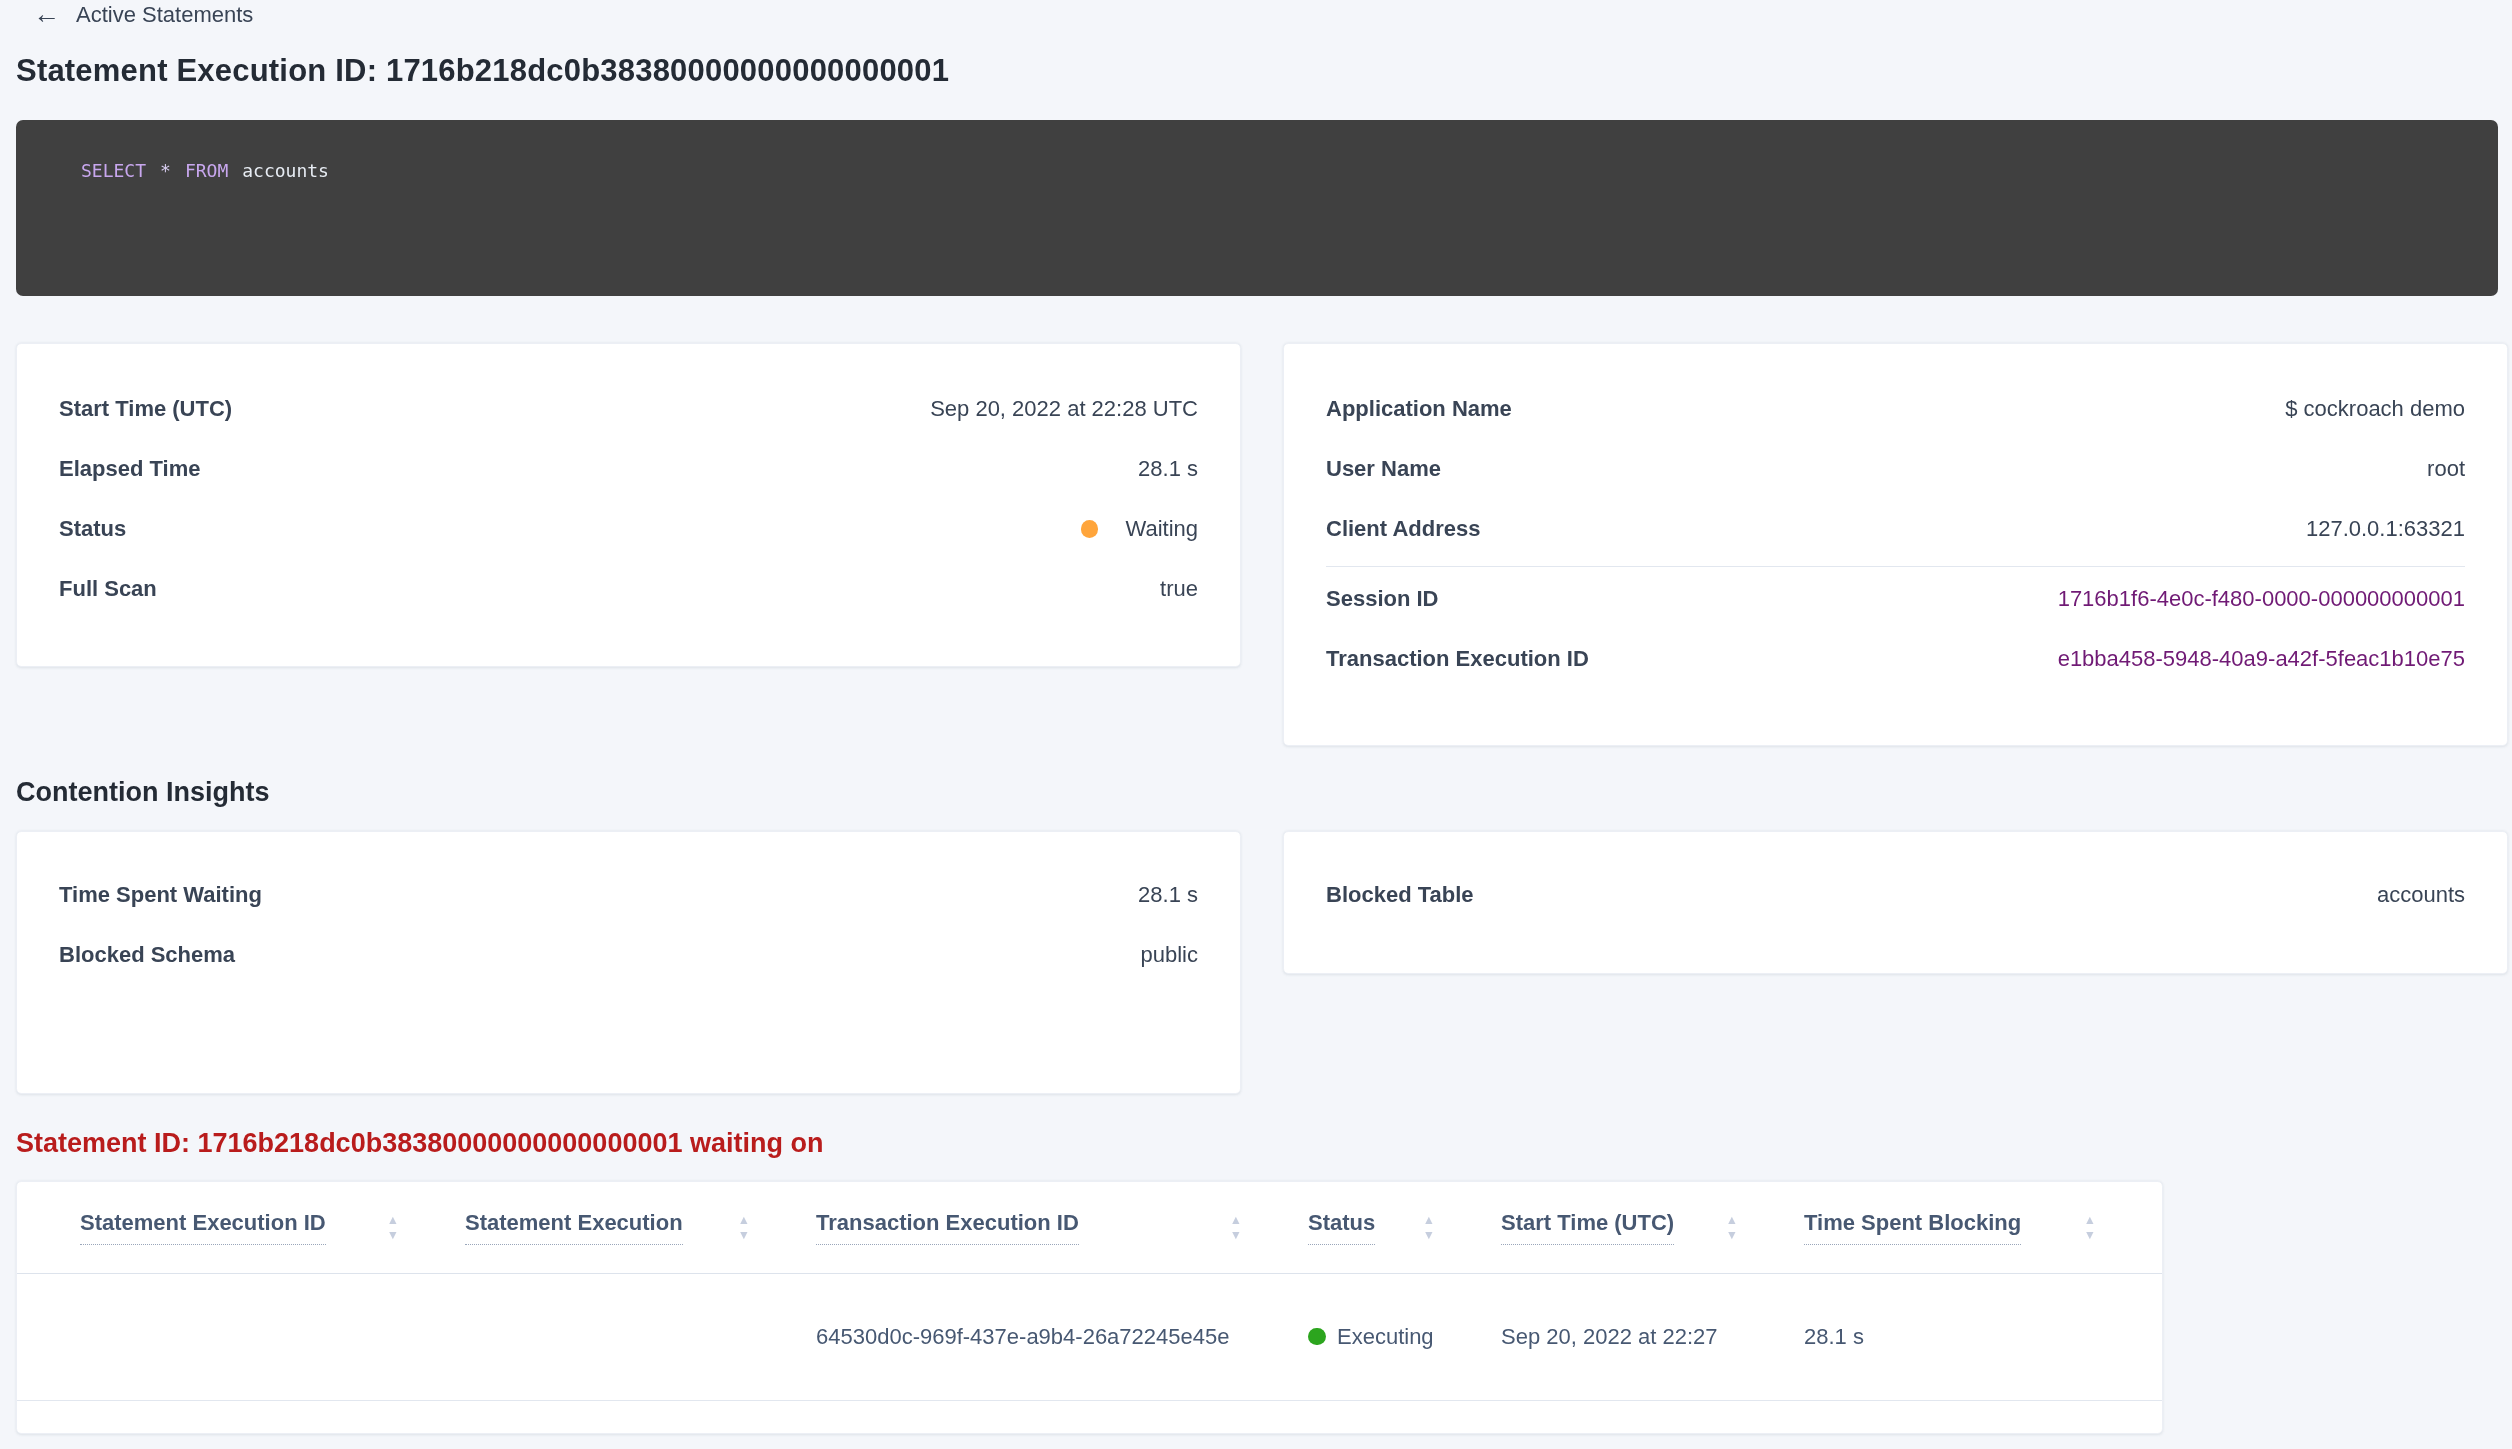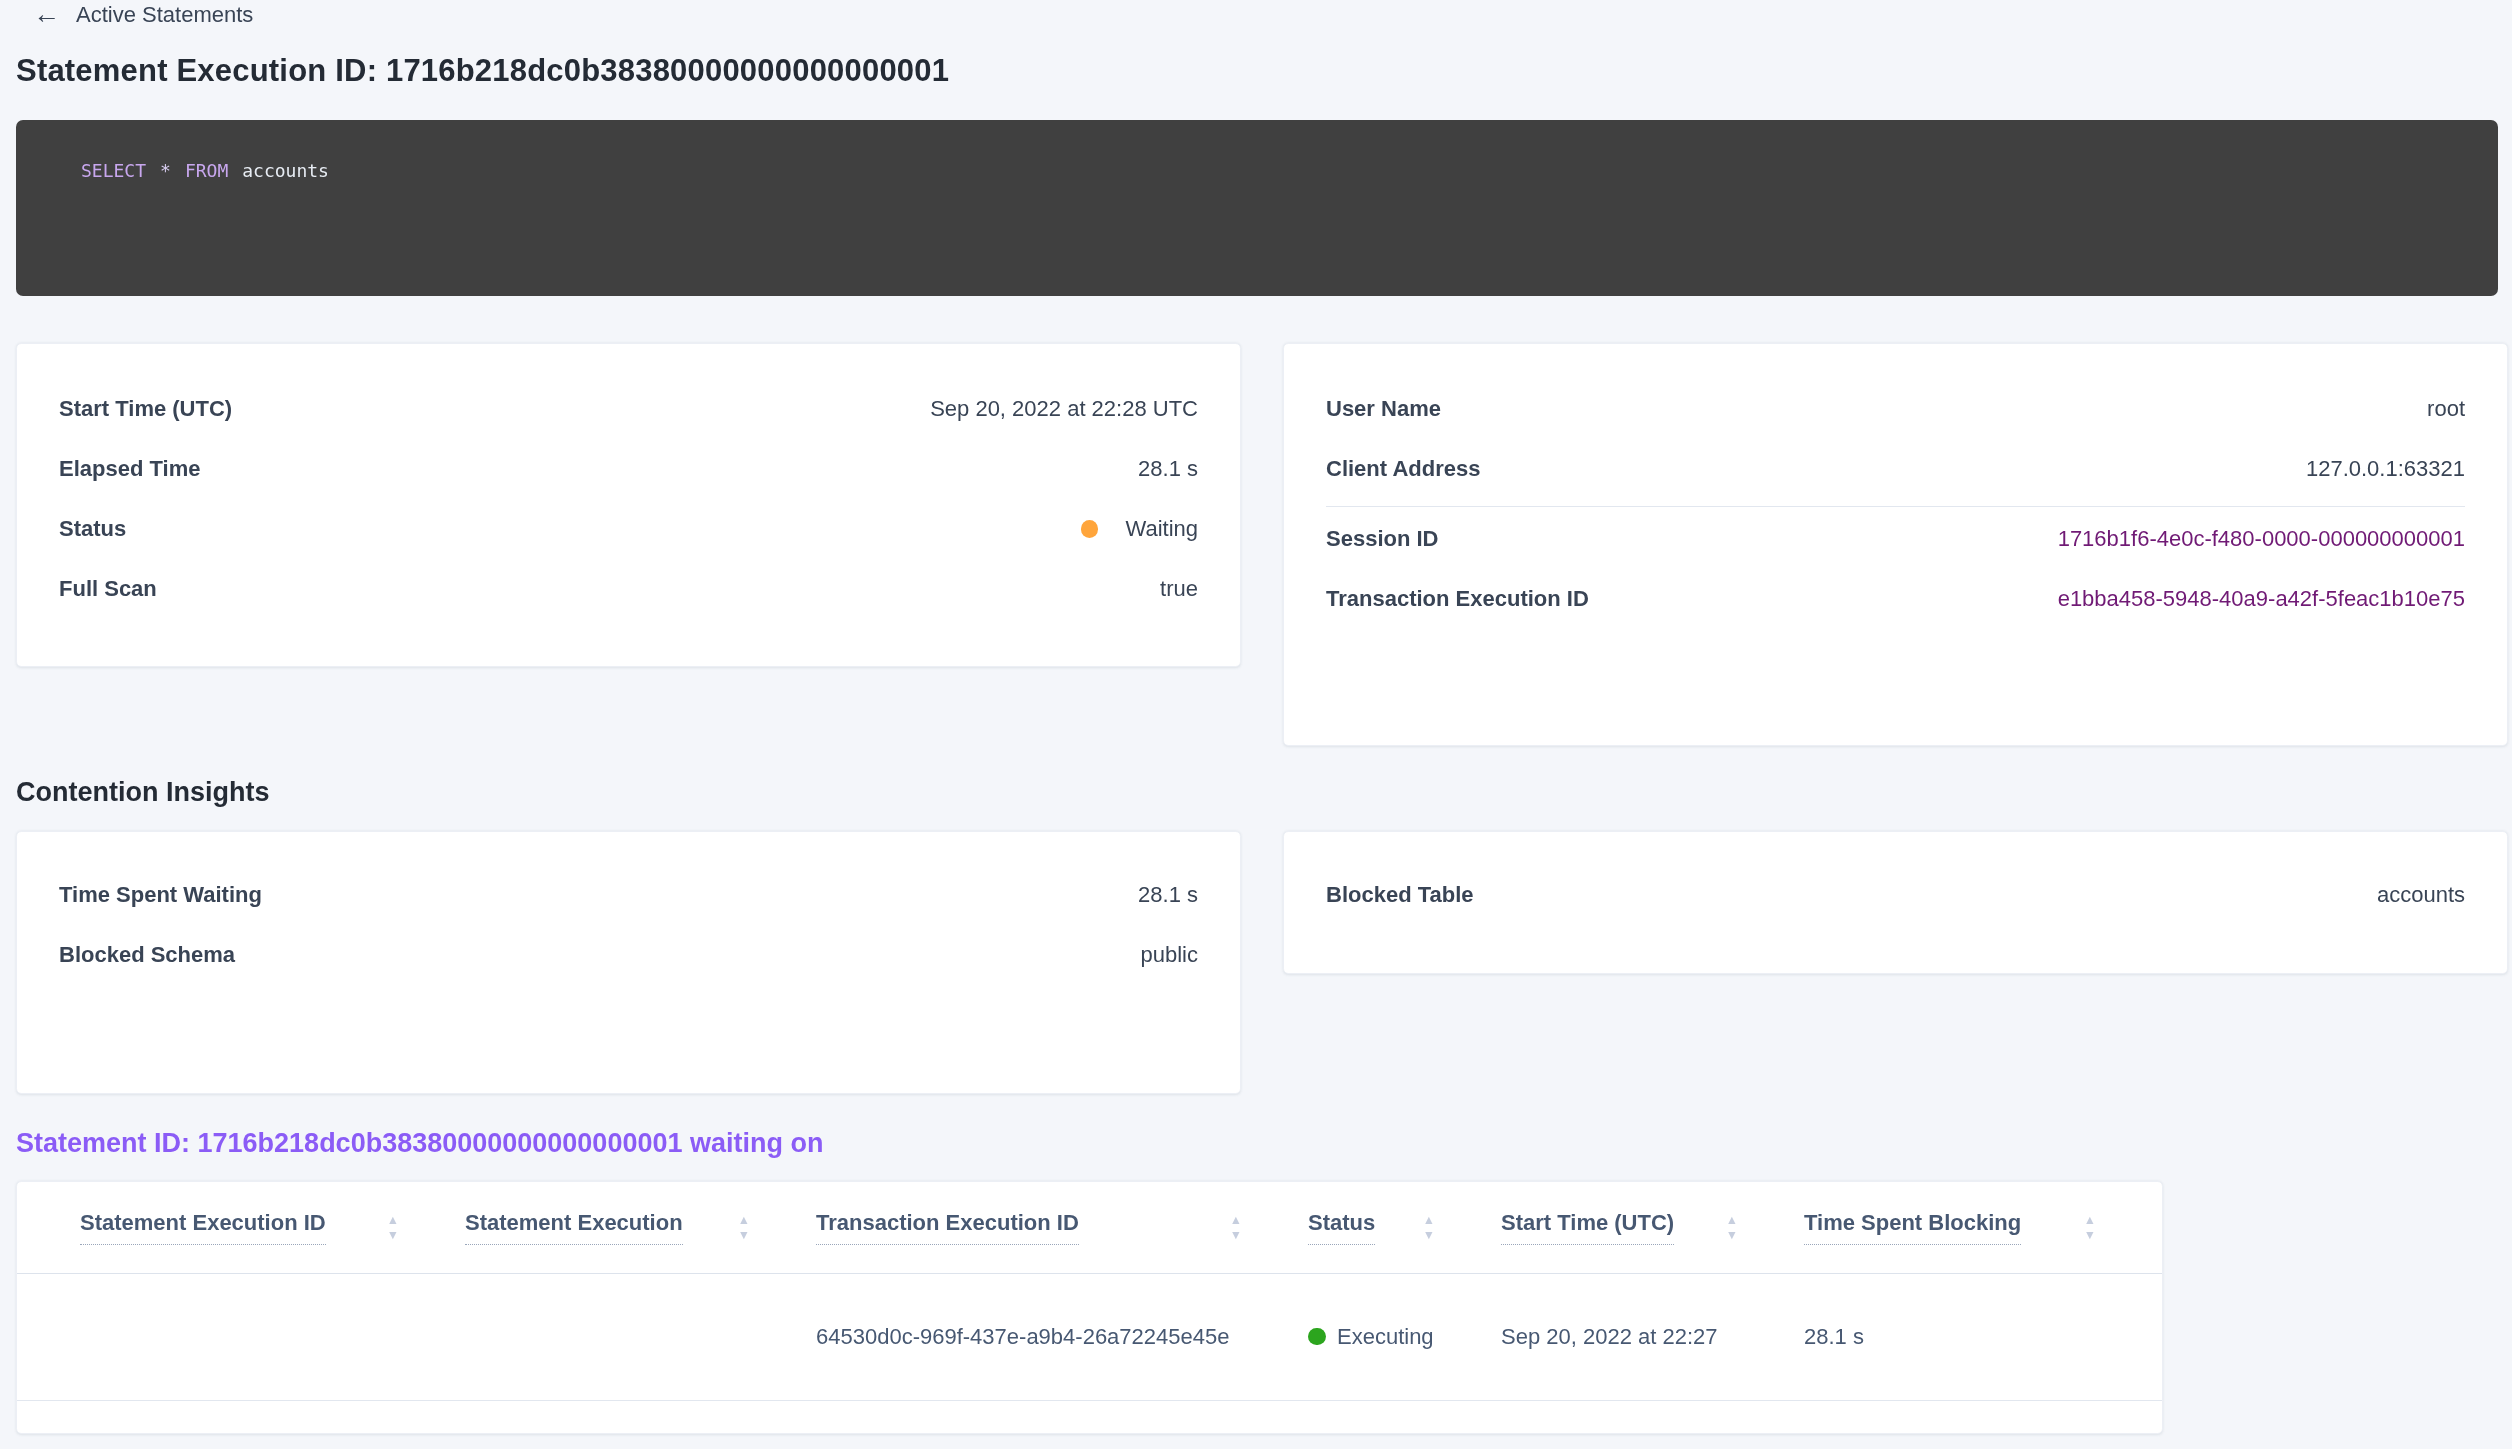--- a/index.html
+++ b/index.html
@@ -66,21 +66,21 @@
   .dot-executing { background:#2ca51e; }
 
   .link { color:#701a75; cursor:pointer; text-decoration:none; }
 
   
   .section-heading {
     position:absolute; left:16px;
     font-size:27px; font-weight:700; color:#242b35;
   }
   #contention-heading { top:777px; }
-  #waiting-heading    { top:1128px; color:#8b5cf6; }
+  #waiting-heading    { top:1128px; color:#b91c1c; }
 
   
   #card-table { left:16px; top:1181px; width:2147px; height:253px; padding:0; overflow:hidden; }
   table { width:100%; border-collapse:collapse; table-layout:fixed; }
   th { height:91px; vertical-align:middle; border-bottom:0.9px solid #dde3ec; padding:0; font-weight:700; }
   td { height:127px; vertical-align:middle; border-bottom:0.9px solid #e2e7ef; padding:0; font-size:22px; color:#475872; }
   .th-inner {
     display:flex; align-items:center; justify-content:space-between;
     padding-right:66px; font-size:22px; color:#475872;
   }
@@ -124,20 +124,24 @@
       <span>Waiting</span>
     </span>
   </div>
   <div class="kv-row">
     <span class="kv-label">Full Scan</span>
     <span class="kv-value">true</span>
   </div>
 </div>
 
 <div class="card" id="card-session">
+  <div class="kv-row">
+    <span class="kv-label">Application Name</span>
+    <span class="kv-value">$ cockroach demo</span>
+  </div>
   <div class="kv-row">
     <span class="kv-label">User Name</span>
     <span class="kv-value">root</span>
   </div>
   <div class="kv-row">
     <span class="kv-label">Client Address</span>
     <span class="kv-value">127.0.0.1:63321</span>
   </div>
   <div class="divider"></div>
   <div class="kv-row">

